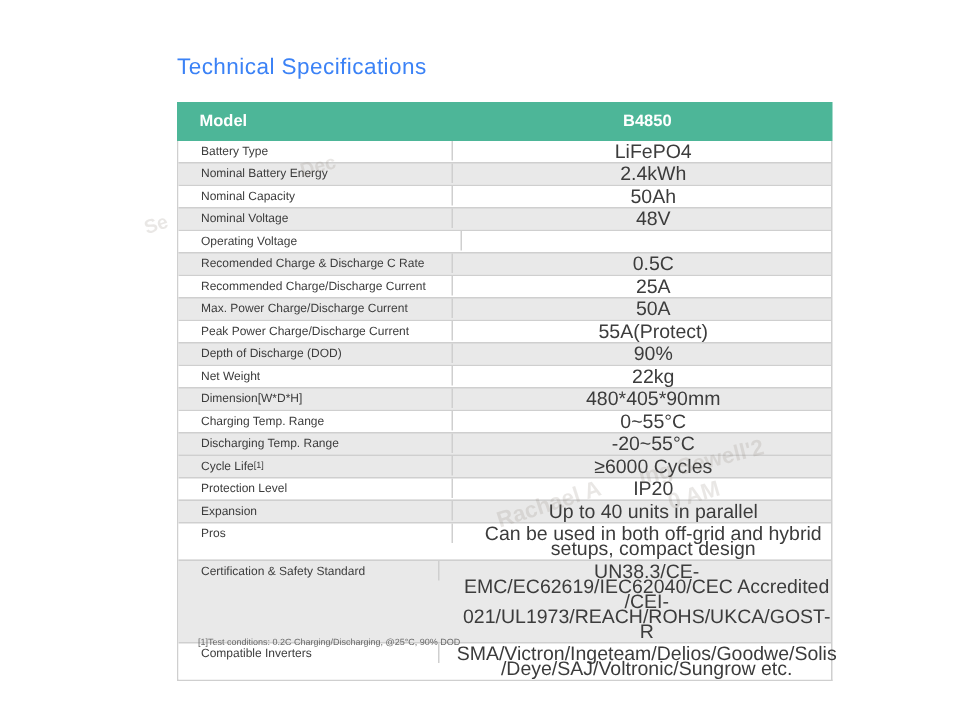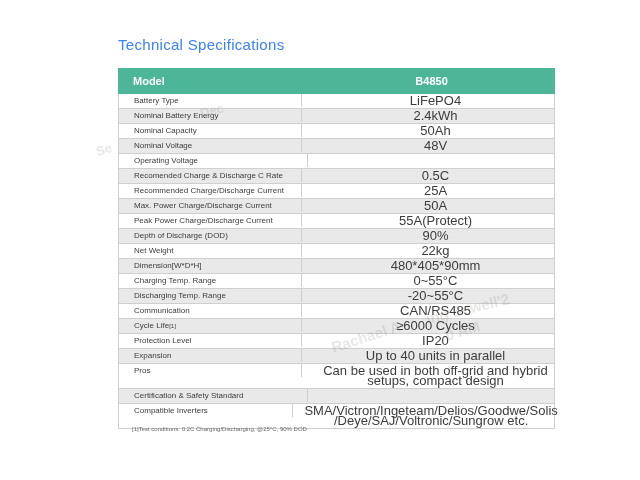--- a/index.html
+++ b/index.html
@@ -198,26 +198,20 @@
     </div>
   </div>
 
   <div class="row alt">
     <div class="cell-label">Discharging Temp. Range</div>
     <div class="cell-value">
       <span class="val">-20~55°C</span>
     </div>
   </div>
 
-  <div class="row">
-    <div class="cell-label">Communication</div>
-    <div class="cell-value">
-      <span class="val">CAN/RS485</span>
-    </div>
-  </div>
 
   <div class="row alt">
     <div class="cell-label">Cycle Life<sup>[1]</sup></div>
     <div class="cell-value">
       <span class="val">≥6000 Cycles</span>
     </div>
   </div>
 
   <div class="row">
     <div class="cell-label">Protection Level</div>
@@ -235,20 +229,24 @@
 
   <div class="row">
     <div class="cell-label">Pros</div>
     <div class="cell-value">
       <span class="val">Can be used in both off-grid and hybrid setups, compact design</span>
     </div>
   </div>
 
   <div class="row alt">
     <div class="cell-label">Certification &amp; Safety Standard</div>
+    <div class="cell-value">
+      <span class="val">UN38.3/CE-EMC/EC62619/IEC62040/CEC Accredited
+/CEI-021/UL1973/REACH/ROHS/UKCA/GOST-R</span>
+    </div>
   </div>
 
   <div class="row">
     <div class="cell-label">Compatible Inverters</div>
     <div class="cell-value">
       <span class="val">SMA/Victron/Ingeteam/Delios/Goodwe/Solis
 /Deye/SAJ/Voltronic/Sungrow etc.</span>
     </div>
   </div>
 </div>

